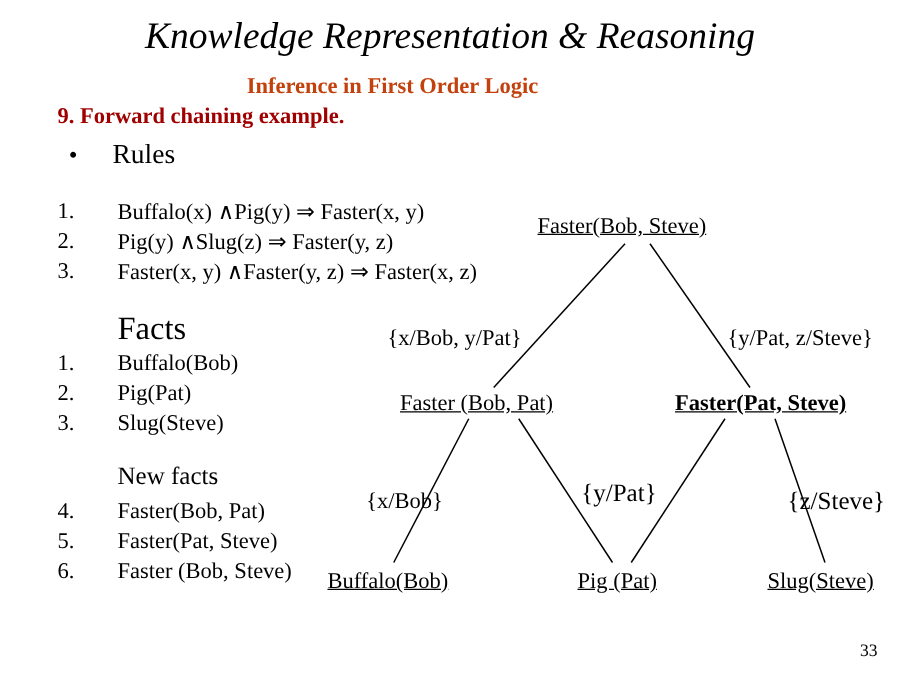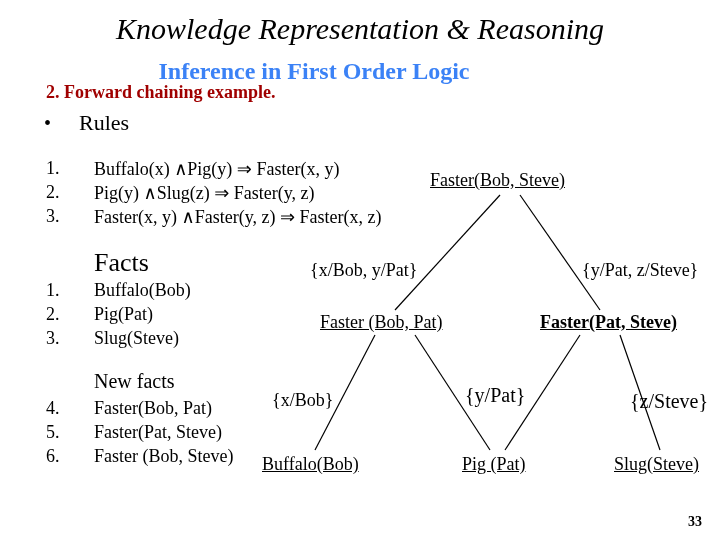--- a/index.html
+++ b/index.html
@@ -26,34 +26,34 @@
     font-style: italic;
     font-size: 30px;
   }
   .subtitle {
     position: absolute;
     top: 58px;
     left: 0;
     width: 628px;
     text-align: center;
     font-weight: bold;
-    font-size: 24px;
-    color: #3b82f6;
+    font-size: 18px;
+    color: #c2410c;
   }
   .section-label {
     position: absolute;
     left: 46px;
     top: 82px;
     font-weight: bold;
     font-size: 18px;
     color: #a00000;
   }
   .bullet {
     position: absolute;
-    left: 44px;
+    left: 55px;
     font-size: 20px;
   }
   .bullet .dot {
     display: inline-block;
     width: 30px;
   }
   .heading {
     position: absolute;
     font-size: 22px;
   }
@@ -83,21 +83,20 @@
   .tree-node {
     position: absolute;
     font-size: 18px;
     white-space: nowrap;
   }
   .slide-number {
     position: absolute;
     right: 18px;
     bottom: 10px;
     font-size: 14px;
-    font-weight: bold;
   }
   svg.tree-lines {
     position: absolute;
     left: 0;
     top: 0;
     width: 720px;
     height: 540px;
     pointer-events: none;
   }
   svg.tree-lines line {
@@ -105,21 +104,21 @@
     stroke-width: 1.2;
   }
 </style>
 </head>
 <body>
 
 <div class="slide">
 
   <div class="title">Knowledge Representation &amp; Reasoning</div>
   <div class="subtitle">Inference in First Order Logic</div>
-  <div class="section-label">2. Forward chaining example.</div>
+  <div class="section-label">9. Forward chaining example.</div>
 
   <div class="bullet" style="top:110px;">
     <span class="dot">•</span>
     <span class="heading" style="position:static;">Rules</span>
   </div>
 
   <div class="listnum" style="top:158px;">1.</div>
   <div class="listtext" style="top:158px;">Buffalo(x) ∧Pig(y) ⇒ Faster(x, y)</div>
   <div class="listnum" style="top:182px;">2.</div>
   <div class="listtext" style="top:182px;">Pig(y) ∧Slug(z) ⇒ Faster(y, z)</div>
@@ -155,21 +154,21 @@
   </svg>
 
   <div class="tree-node" style="left:430px; top:170px; text-decoration: underline;">Faster(Bob, Steve)</div>
 
   <div class="tree-node" style="left:310px; top:260px;">{x/Bob, y/Pat}</div>
   <div class="tree-node" style="left:320px; top:312px; text-decoration: underline;">Faster (Bob, Pat)</div>
 
   <div class="tree-node" style="left:582px; top:260px;">{y/Pat, z/Steve}</div>
   <div class="tree-node" style="left:540px; top:312px; text-decoration: underline; font-weight:bold;">Faster(Pat, Steve)</div>
 
-  <div class="tree-node" style="left:272px; top:390px;">{x/Bob}</div>
+  <div class="tree-node" style="left:293px; top:390px;">{x/Bob}</div>
   <div class="tree-node" style="left:465px; top:384px; font-size:20px;">{y/Pat}</div>
   <div class="tree-node" style="left:630px; top:390px; font-size:20px;">{z/Steve}</div>
 
   <div class="tree-node" style="left:262px; top:454px; text-decoration: underline;">Buffalo(Bob)</div>
   <div class="tree-node" style="left:462px; top:454px; text-decoration: underline;">Pig (Pat)</div>
   <div class="tree-node" style="left:614px; top:454px; text-decoration: underline;">Slug(Steve)</div>
 
   <div class="slide-number">33</div>
 </div>
 

